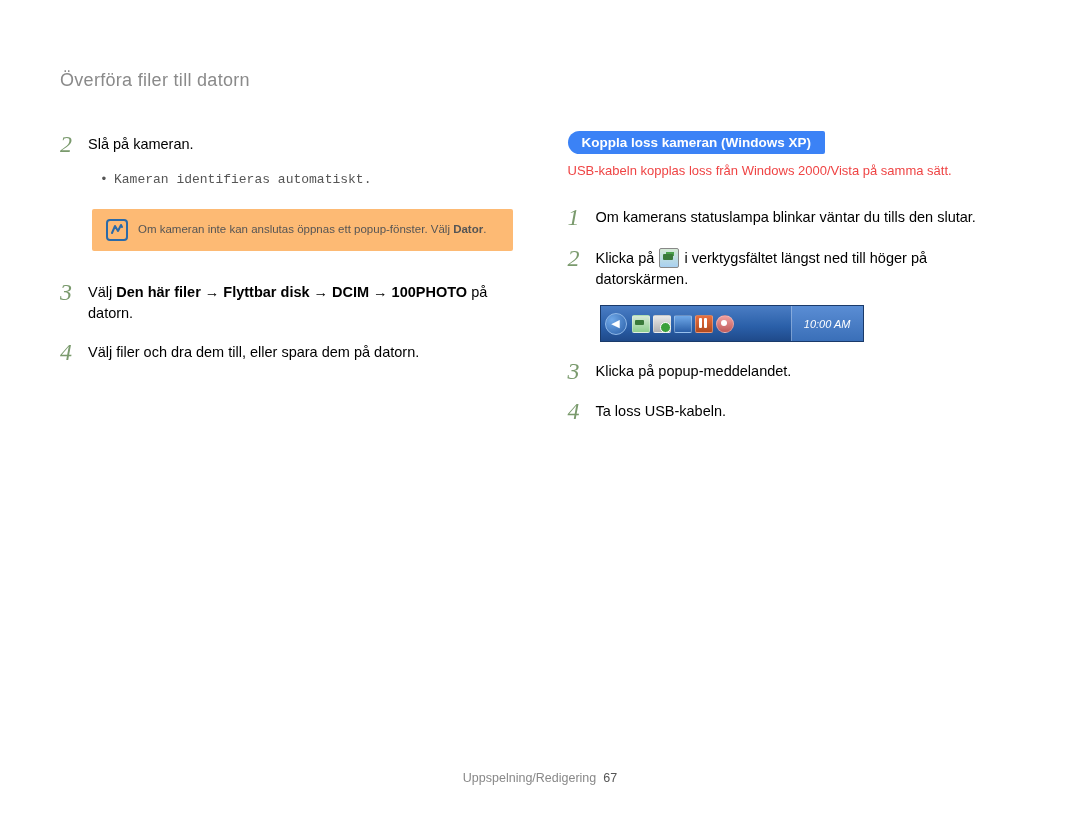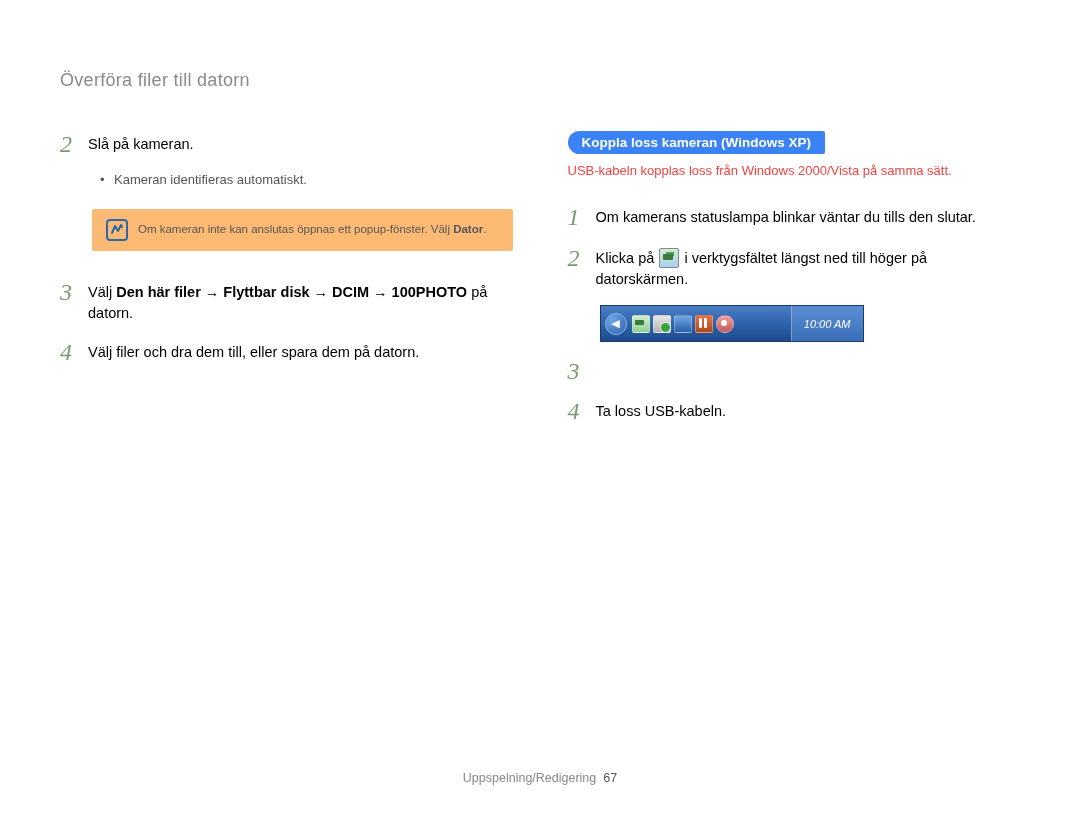--- a/index.html
+++ b/index.html
@@ -46,20 +46,21 @@
     line-height: 1.5;
     color: #000000;
     padding-top: 3px;
   }
   .step-body b { font-weight: bold; }
   .arrow { padding: 0 4px; }
   .bullet-list {
     margin-left: 40px;
     margin-top: 4px;
     margin-bottom: 19px;
+    font-family: Liberation Mono, monospace;
   }
   .bullet-item {
     font-size: 13px;
     color: #555;
     line-height: 1.4;
     position: relative;
     padding-left: 14px;
   }
   .bullet-item::before {
     content: "•";
@@ -258,20 +259,21 @@
         <div class="tray-ico tray-2"></div>
         <div class="tray-ico tray-3"></div>
         <div class="tray-ico tray-4"></div>
         <div class="tray-ico tray-5"></div>
       </div>
       <div class="taskbar-time">10:00 AM</div>
     </div>
 
     <div class="step">
       <div class="step-num">3</div>
+      <div class="step-body">Klicka på popup-meddelandet.</div>
     </div>
 
     <div class="step">
       <div class="step-num">4</div>
       <div class="step-body">Ta loss USB-kabeln.</div>
     </div>
 
   </div>
 
 </div>

